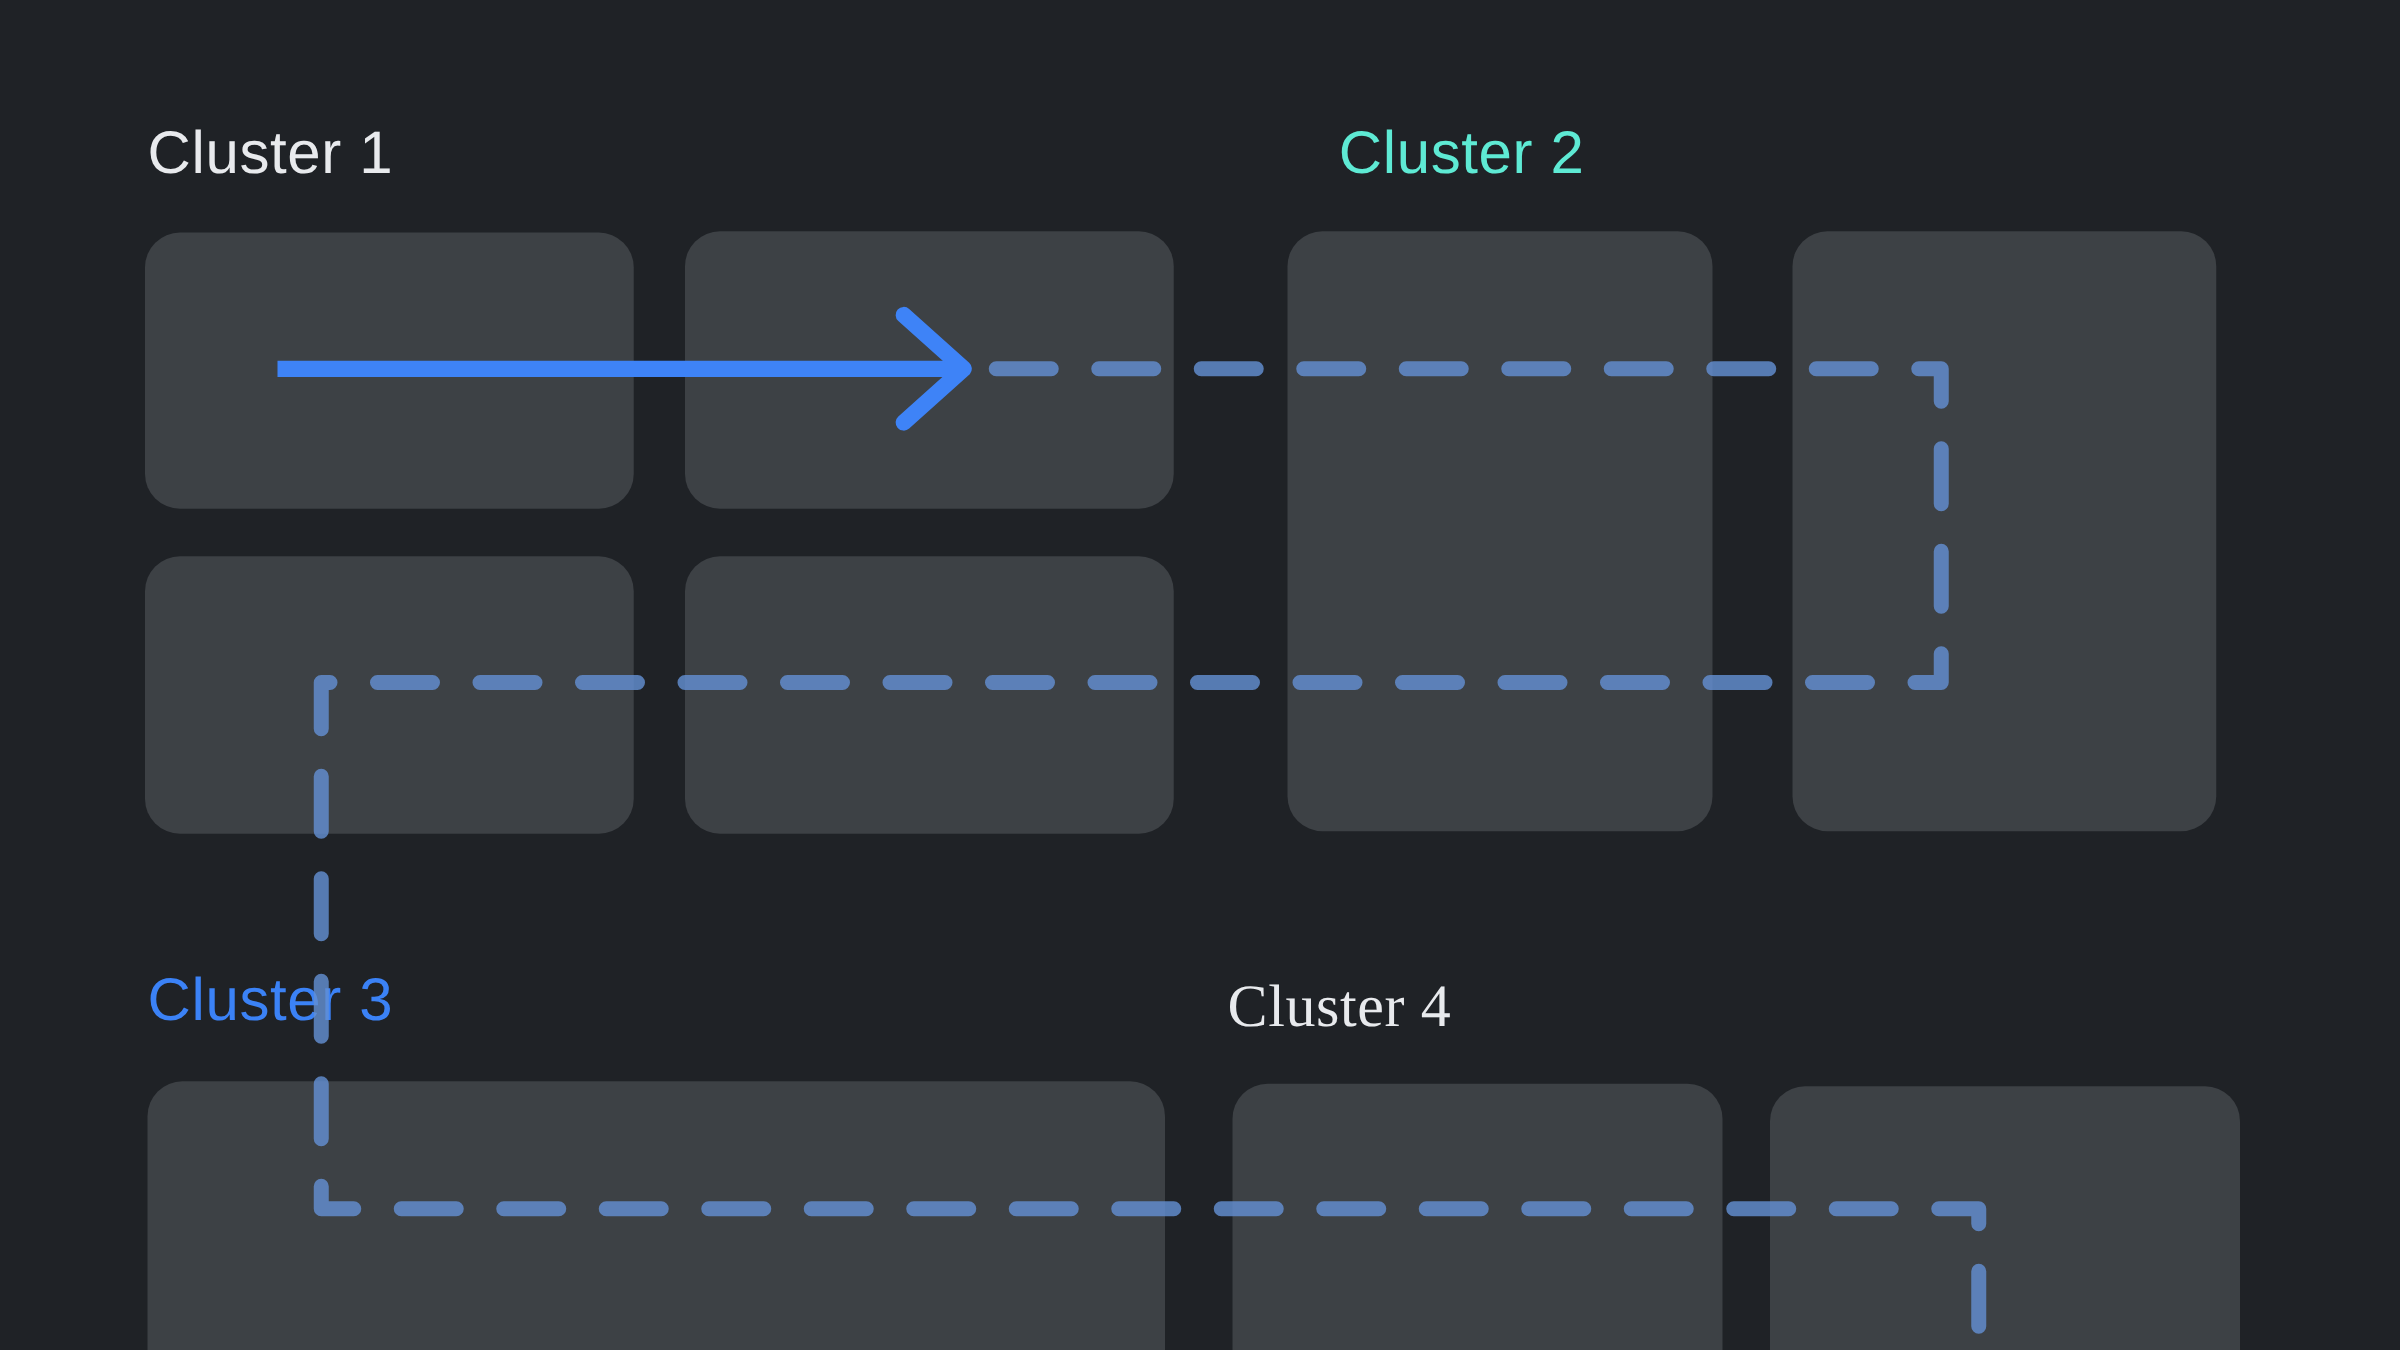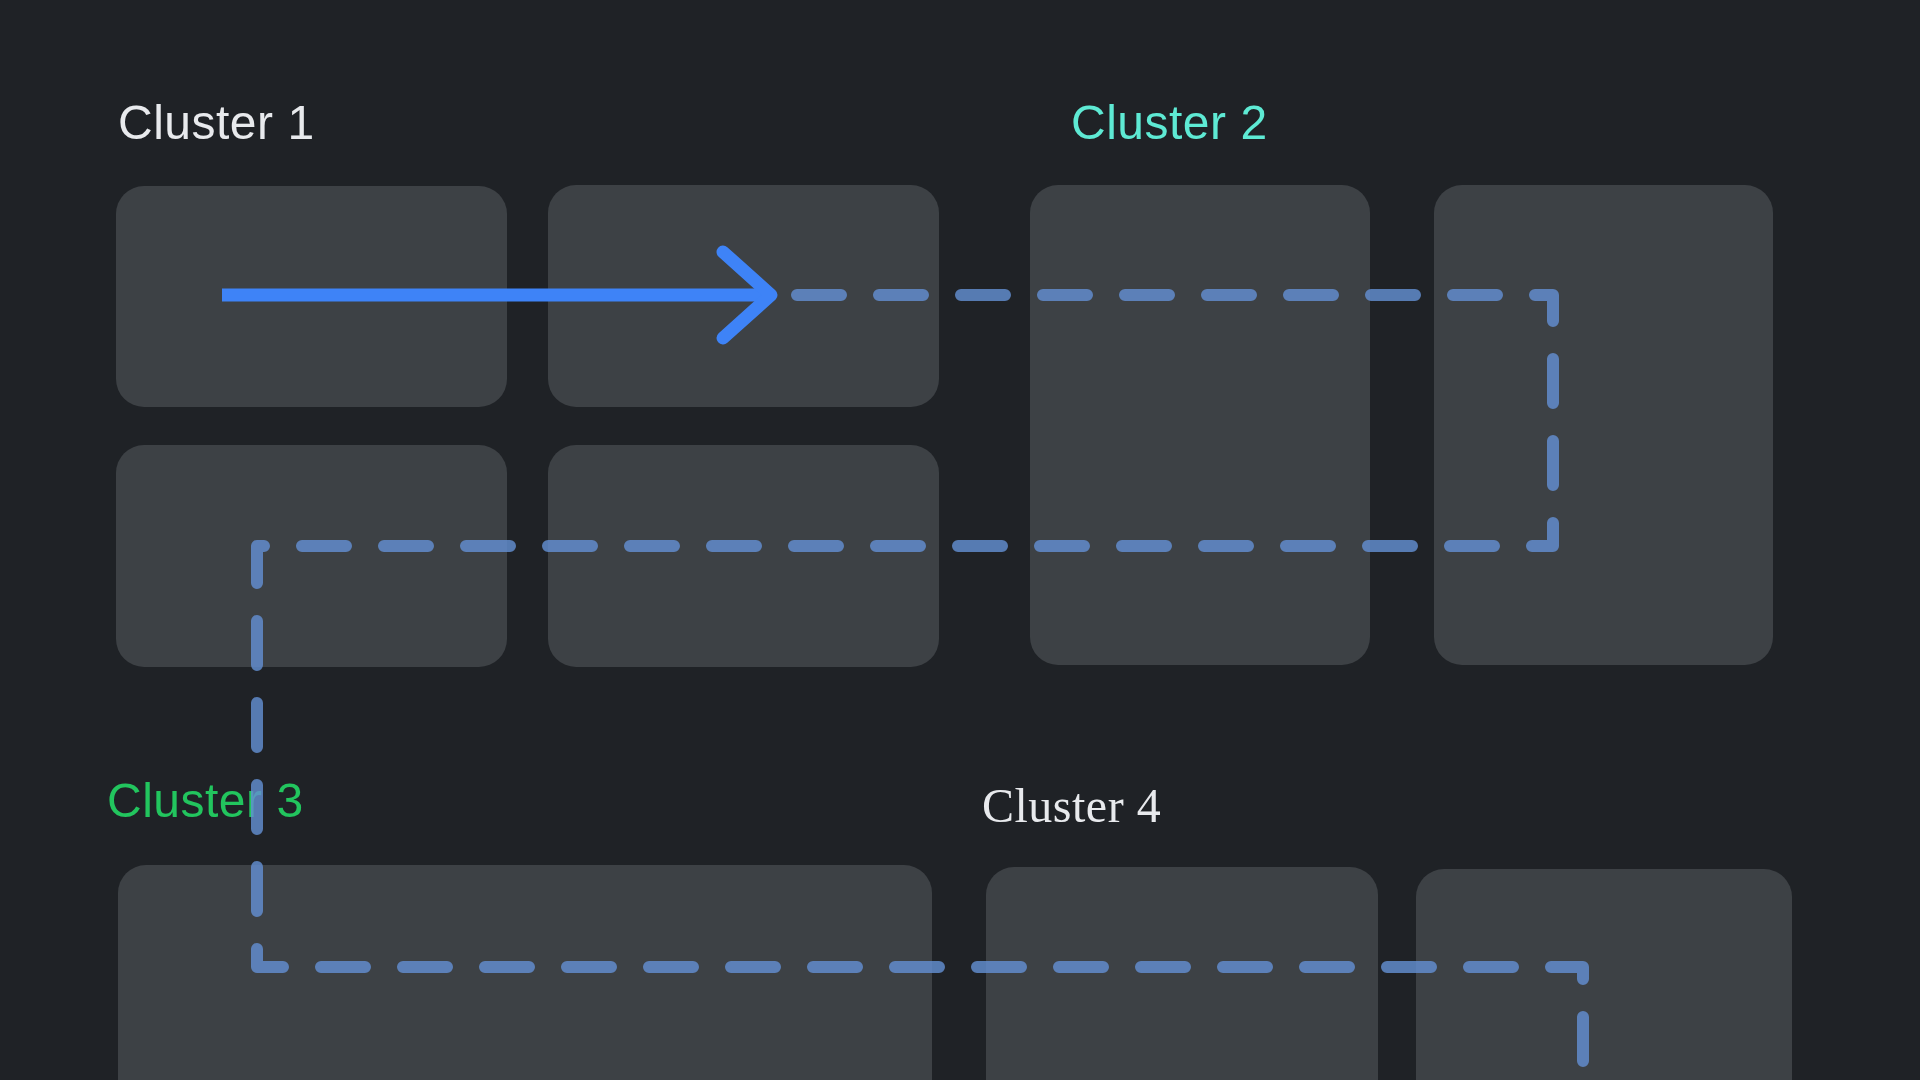--- a/index.html
+++ b/index.html
@@ -49,21 +49,21 @@
       <div class="box" style="left: 1434px; top: 185px; width: 339px; height: 480px; background: rgb(61, 65, 69);"></div>
       <div class="box" style="left: 116px; top: 445px; width: 391px; height: 222px; background: rgb(61, 65, 69);"></div>
       <div class="box" style="left: 548px; top: 445px; width: 391px; height: 222px; background: rgb(61, 65, 69);"></div>
       <div class="box" style="left: 118px; top: 865px; width: 814px; height: 255px; background: rgb(61, 65, 69);"></div>
       <div class="box" style="left: 986px; top: 867px; width: 392px; height: 253px; background: rgb(61, 65, 69);"></div>
       <div class="box" style="left: 1416px; top: 869px; width: 376px; height: 251px; background: rgb(61, 65, 69);"></div>
     </div>
   <div id="labels-layer">
       <div class="cluster-label" style="left: 118px; top: 99px; color: rgb(232, 234, 237);">Cluster 1</div>
       <div class="cluster-label" style="left: 1033px; top: 99px; color: #5eead4; margin-left: 38px;">Cluster 2</div>
-      <div class="cluster-label" style="left: 107px; top: 777px; color: #22c55e;">Cluster 3</div>
+      <div class="cluster-label" style="left: 118px; top: 777px; color: #3b82f6;">Cluster 3</div>
       <div class="cluster-label" style="left: 982px; top: 782px; color: rgb(232, 234, 237); font-family: Liberation Serif, serif;">Cluster 4</div>
     </div>
   <svg id="lines" xmlns="http://www.w3.org/2000/svg">
     <path id="solid-arrow-shaft" fill="none" stroke-linecap="butt" d="M222 295 L768 295" stroke="#3e83f7" stroke-width="13"></path>
     <path id="solid-arrow-head" fill="none" stroke-linecap="round" stroke-linejoin="round" d="M723 252 L771 295 L723 338" stroke="#3e83f7" stroke-width="13"></path>
     <path id="dashed-connector" fill="none" stroke-linecap="round" stroke-linejoin="round" d="M797 295 L1553 295 L1553 546 L257 546 L257 967 L1583 967 L1583 1110" stroke="#638fd2" stroke-width="12" stroke-dasharray="44 38" stroke-opacity="0.82"></path>
   </svg>
 </div>
 
 </body></html>

